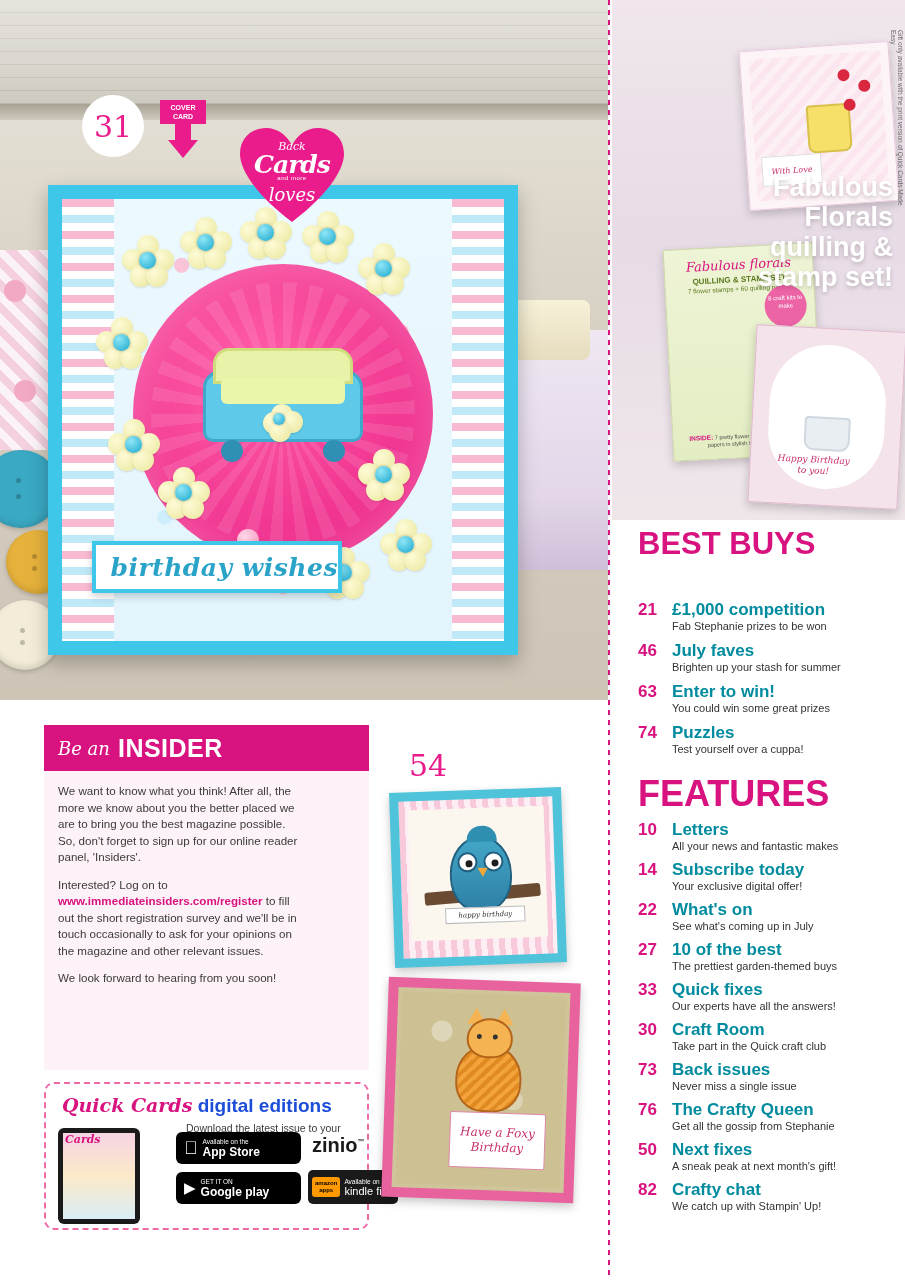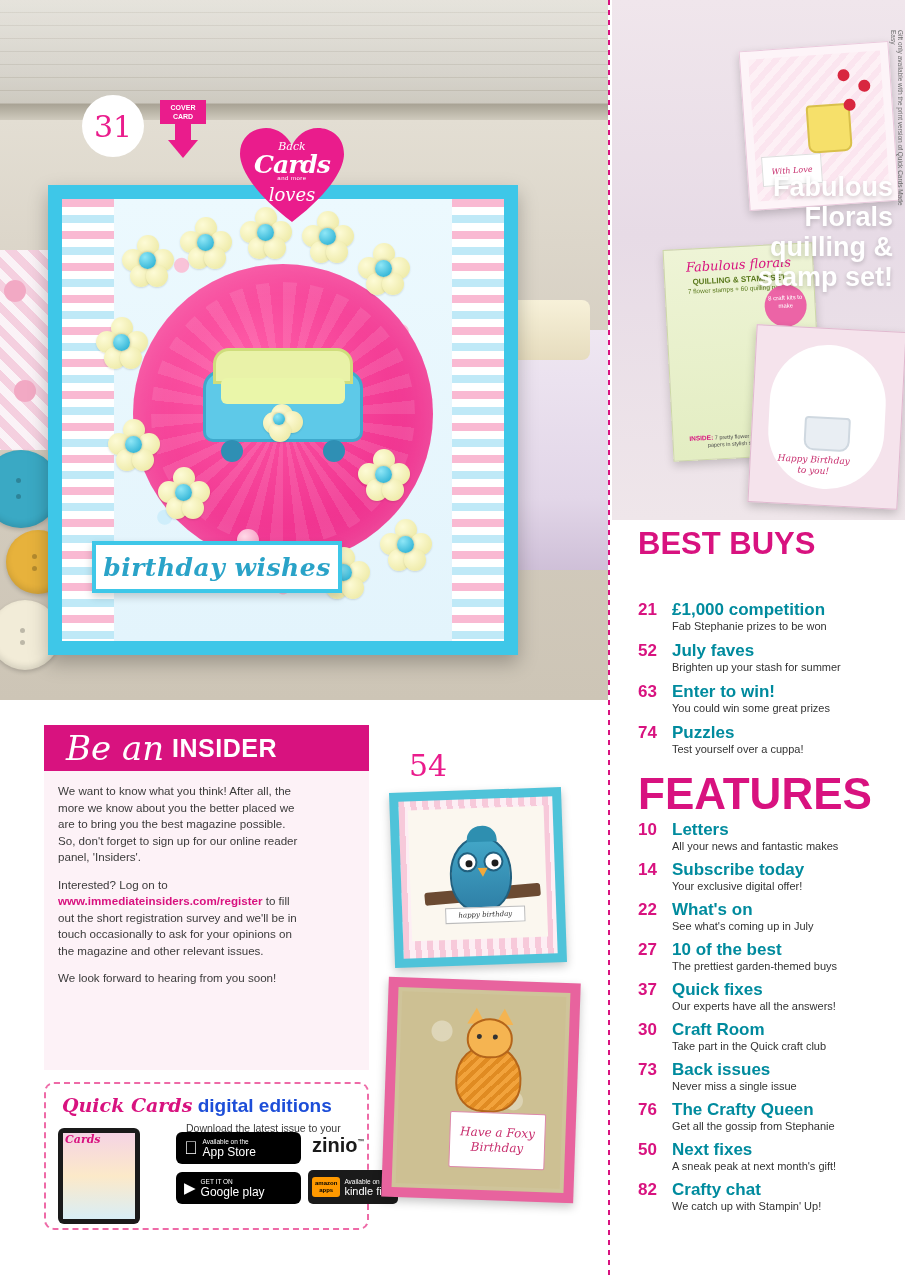--- a/index.html
+++ b/index.html
@@ -145,21 +145,21 @@
     position:absolute; left:17px; top:17px; width:17px; height:17px; border-radius:50%;
     background: radial-gradient(circle at 35% 30%, #8fe7f7, #19a7cd);
     box-shadow: 0 0 3px rgba(0,0,0,.3);
   }
   .pinkflower .petal{ background: radial-gradient(circle at 35% 35%, #ffd9e8, #f58fbb); }
 
   
   .sentiment{
     position:absolute; left:30px; bottom:48px; width:250px; height:52px;
     background:#ffffff; border:4px solid #3ec7e8;
-    display:flex; align-items:center; justify-content:center;
+    display:flex; align-items:center; justify-content:flex-end;
     box-shadow: 0 4px 8px rgba(0,0,0,.18);
   }
   .sentiment span{
     font-family:"DejaVu Serif", serif; font-style:italic; font-weight:bold;
     color:#2aa3c8; font-size:25px; letter-spacing:.5px;
   }
 
   
   .pagecircle{
     position:absolute; width:56px; height:56px; border-radius:50%;
@@ -209,21 +209,21 @@
   
   .insider{
     position:absolute; left:44px; top:725px; width:325px; height:345px;
     background:#fdf2f7;
   }
   .insider-hd{
     position:absolute; left:0; top:0; width:100%; height:46px; background:#d8127f;
     display:flex; align-items:center; padding-left:14px; gap:8px;
   }
   .insider-hd .script{
-    color:#fff; font-family:"DejaVu Serif", serif; font-style:italic; font-size:34px;margin-left:8px;
+    color:#fff; font-family:"DejaVu Serif", serif; font-style:italic; font-size:18px;
   }
   .insider-hd .bold{ color:#fff; font-size:25px; font-weight:bold; letter-spacing:.5px; }
   .insider-body{
     position:absolute; left:14px; top:58px; width:245px;
     font-size:11.6px; line-height:16.5px; color:#3b3b3b;
   }
   .insider-body p{ margin-bottom:11px; }
   .insider-body b{ color:#d8127f; }
   .ins-logo{
     position:absolute; right:6px; bottom:10px; width:110px; height:120px;
@@ -253,21 +253,21 @@
     width:100%; height:100%;
     background: linear-gradient(180deg,#f5d4e4 0%,#fce9c9 50%,#d9eef6 100%);
     font-size:6px; color:#d8127f; padding:2px;
   }
   .tablet-screen .tt{ font-weight:bold; font-size:11px; line-height:10px; font-family:"DejaVu Serif",serif; font-style:italic;}
   .badge{
     position:absolute; background:#000; border-radius:6px; color:#fff;
     display:flex; align-items:center; gap:5px; padding:5px 8px;
   }
   .badge .small{ font-size:6.5px; line-height:8px; display:block; }
-  .badge .big{ font-size:12px; font-weight:normal; line-height:13px; display:block; }
+  .badge .big{ font-size:12px; font-weight:bold; line-height:13px; display:block; }
   .appstore{ left:130px; top:48px; width:125px; height:32px; }
   .gplay{ left:130px; top:88px; width:125px; height:32px; }
   .zinio{
     position:absolute; left:266px; top:50px; font-size:20px; font-weight:bold; color:#1a1a1a;
   }
   .zinio sup{ font-size:7px; }
   .kindle{
     position:absolute; left:262px; top:86px; width:90px; height:34px;
     background:#1a1a1a; border-radius:5px; color:#fff; font-size:6.5px; padding:4px;
     display:flex; gap:4px; align-items:center;
@@ -426,21 +426,21 @@
   .gcard2 .sent{
     position:absolute; left:22px; bottom:28px; width:82px; text-align:center;
     font-family:"DejaVu Serif",serif; font-style:italic; font-size:9px; color:#c8306f; line-height:11px;
   }
 
   
   .sec-h{
     position:absolute; left:26px; font-weight:bold; color:#d8127f; font-size:31px; line-height:31px;
   }
   .h-bestbuys{ top:528px; }
-  .h-features{ top:778px; font-size:44px; }
+  .h-features{ top:778px; font-size:36px; }
 
   
   .clist{ position:absolute; left:26px; width:262px; }
   .clist .row{ position:relative; margin-bottom:8px; padding-left:34px; }
   .clist .num{
     position:absolute; left:0; top:0; color:#d8127f; font-weight:bold; font-size:17px;
   }
   .clist .ttl{ color:#008b9e; font-weight:bold; font-size:17px; line-height:19px; }
   .clist .desc{ color:#333; font-size:11px; line-height:14px; }
   .l-bestbuys{ top:600px; }
@@ -748,21 +748,21 @@
       <div>BEST BUYS</div>
     </div>
 
     <div class="clist l-bestbuys">
       <div class="row">
         <span class="num">21</span>
         <div class="ttl">£1,000 competition</div>
         <div class="desc">Fab Stephanie prizes to be won</div>
       </div>
       <div class="row">
-        <span class="num">52</span>
+        <span class="num">46</span>
         <div class="ttl">July faves</div>
         <div class="desc">Brighten up your stash for summer</div>
       </div>
       <div class="row">
         <span class="num">63</span>
         <div class="ttl">Enter to win!</div>
         <div class="desc">You could win some great prizes</div>
       </div>
       <div class="row">
         <span class="num">74</span>
@@ -788,21 +788,21 @@
         <span class="num">22</span>
         <div class="ttl">What's on</div>
         <div class="desc">See what's coming up in July</div>
       </div>
       <div class="row">
         <span class="num">27</span>
         <div class="ttl">10 of the best</div>
         <div class="desc">The prettiest garden-themed buys</div>
       </div>
       <div class="row">
-        <span class="num">37</span>
+        <span class="num">33</span>
         <div class="ttl">Quick fixes</div>
         <div class="desc"> Our experts have all the answers!</div>
       </div>
       <div class="row">
         <span class="num">30</span>
         <div class="ttl">Craft Room</div>
         <div class="desc">Take part in the Quick craft club</div>
       </div>
       <div class="row">
         <span class="num">73</span>

